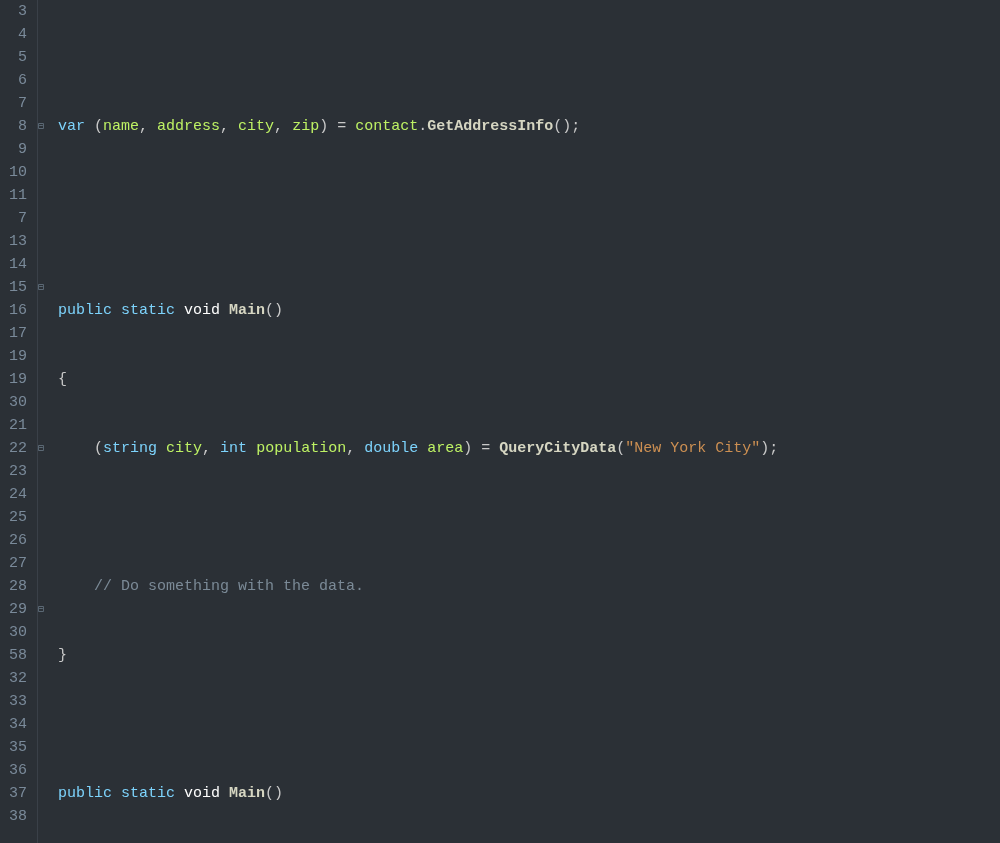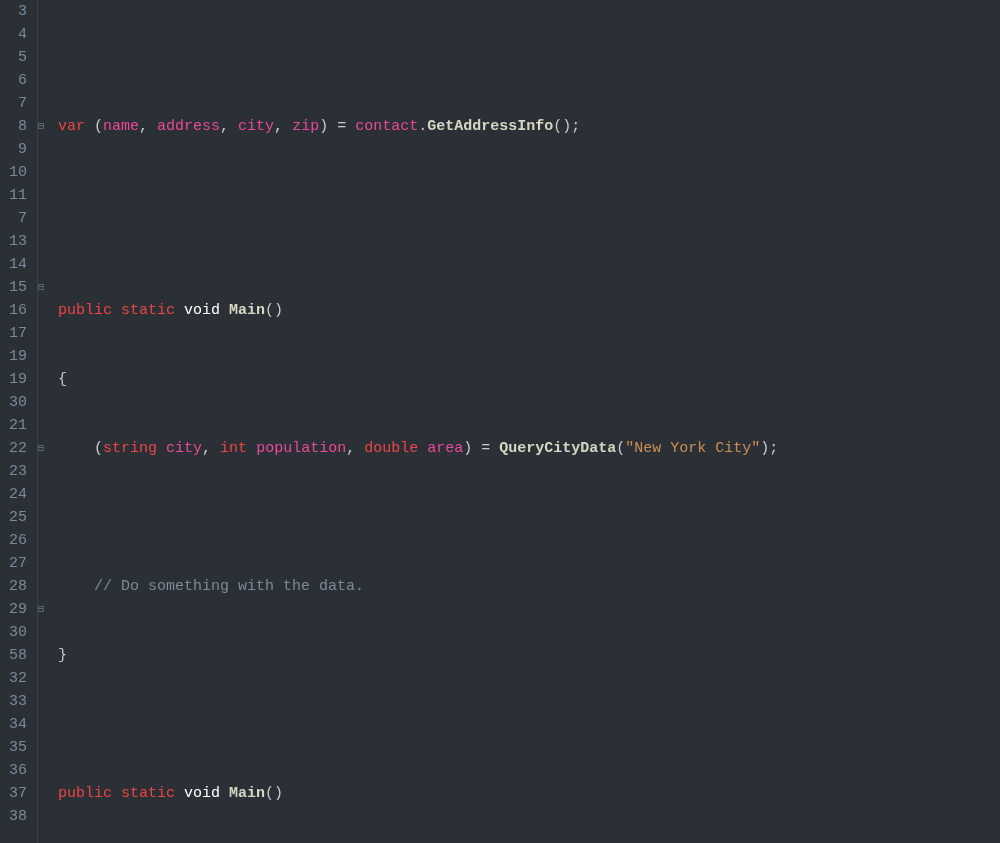--- a/index.html
+++ b/index.html
@@ -33,23 +33,23 @@
     font-size: 10px;
     line-height: 23px;
     text-align: left;
     user-select: none;
   }
   .code {
     padding-left: 6px;
     white-space: pre;
   }
   .line { height: 23px; }
-  .tok-kw    { color: #ef4444; margin-top: 21px; }  
+  .tok-kw    { color: #7dd3fc; margin-top: 21px; }  
   .tok-type  { color: #ffffff; font-family: Liberation Mono, monospace; }
-  .tok-var   { color: #ec4899; }
+  .tok-var   { color: #bef264; }
   .tok-fn    { color: #d6d6c2; font-weight: bold; }
   .tok-paren { color: #c9c9c9; }
   .tok-punc  { color: #c9c9c9; }
   .tok-brace { color: #c9c9c9; }
   .tok-str   { color: #cc8f52; }
   .tok-cmt   { color: #7b8a97; }
 </style>
 </head>
 <body>
 

